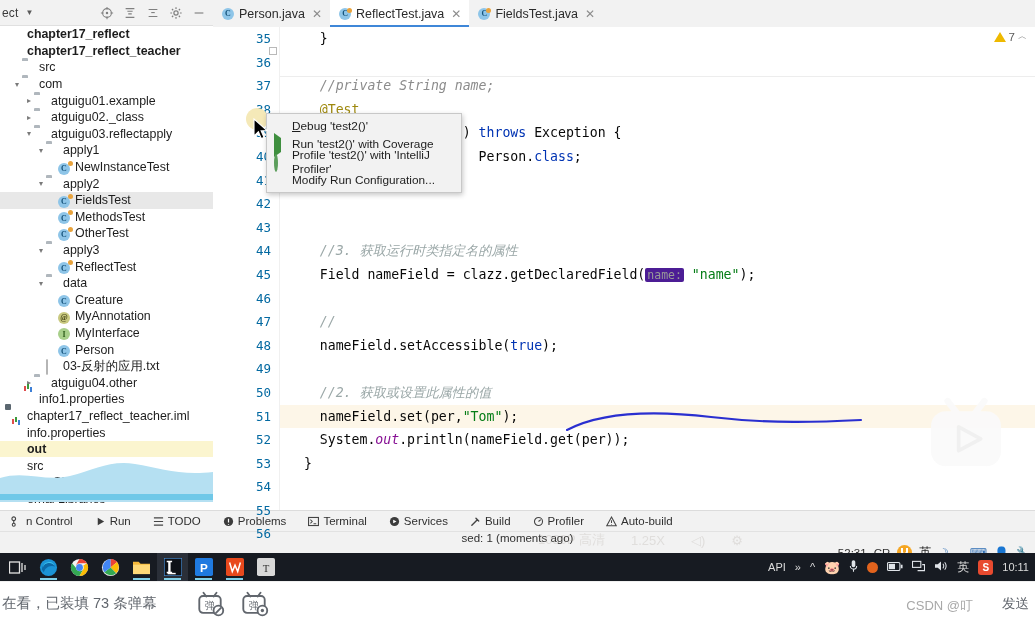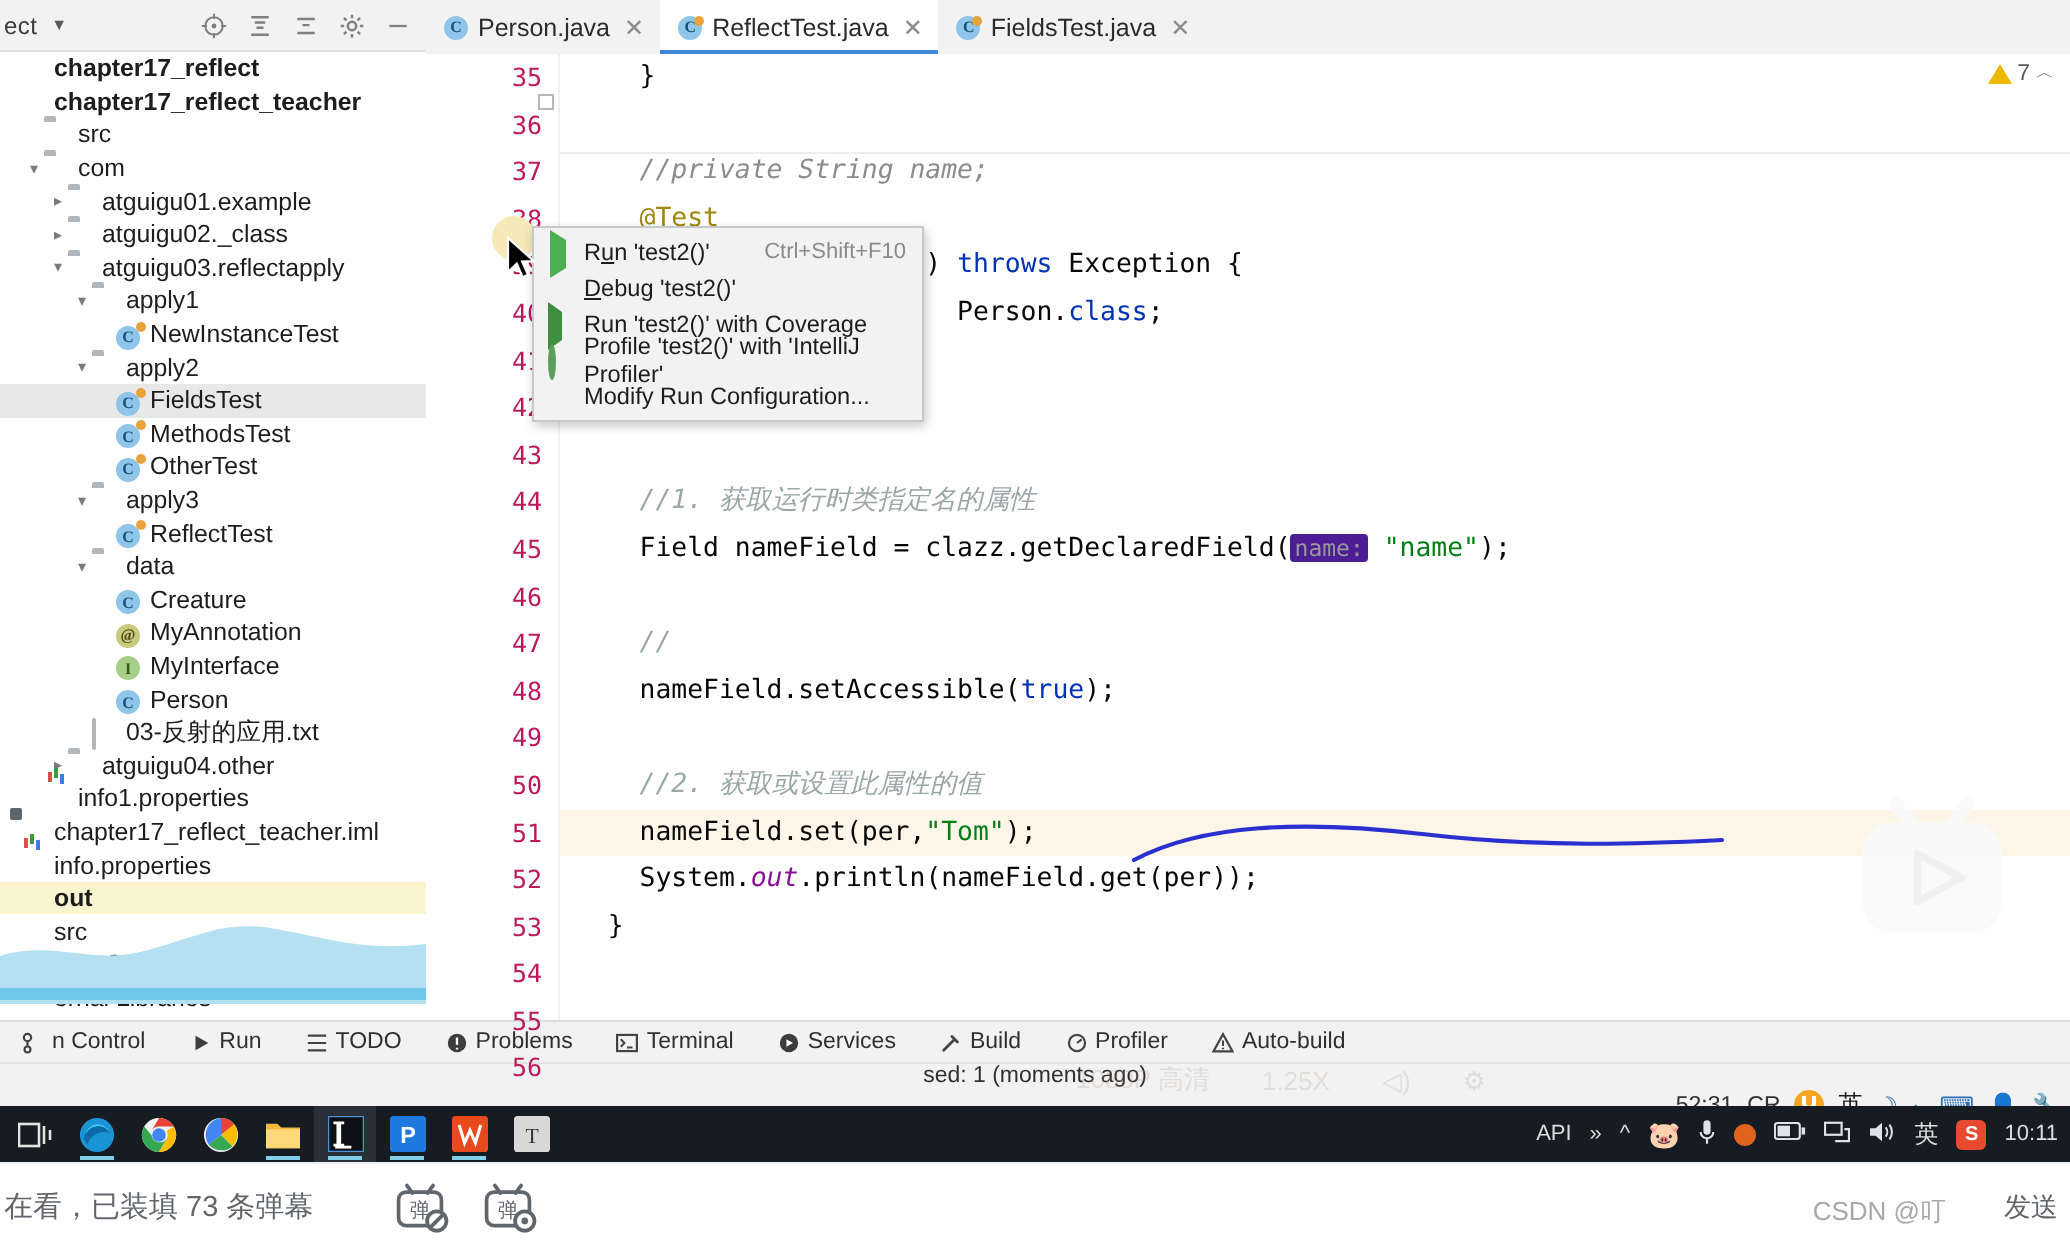--- a/index.html
+++ b/index.html
@@ -82,21 +82,21 @@
   .tabbar { position: absolute; left: 0; top: 0; width: 822px; height: 27px; background: #f2f2f2; display: flex; align-items: flex-end; }
   .tab { height: 27px; display: flex; align-items: center; gap: 5px; padding: 0 8px 0 9px; font-size: 12.5px; color: #2b2b2b; position: relative; }
   .tab.active { background: #ffffff; }
   .tab.active::after { content:""; position:absolute; left:0; bottom:0; width:100%; height:2px; background:#3f87d8; }
   .tab .tclose { color: #8c8c8c; font-size: 12px; margin-left: 2px; }
   .tabico { width: 12px; height: 12px; position: relative; }
 
   
   .gutter {
     position: absolute; left: 0; top: 27px; width: 67px; height: 483px;
-    background: #ffffff; color: #be185d; font-family: "DejaVu Sans Mono", monospace;
+    background: #ffffff; color: #0369a1; font-family: "DejaVu Sans Mono", monospace;
     font-size: 12.5px; text-align: right;
   }
   .gline { height: 23.6px; line-height: 23.6px; padding-right: 9px; }
   .gsep { position: absolute; left: 66px; top: 0; width: 1px; height: 483px; background: #f0f0f0; }
 
   
   .code {
     position: absolute; left: 67px; top: 27px; width: 755px; height: 483px;
     font-family: "DejaVu Sans Mono", monospace; font-size: 13.2px; color: #080808;
     overflow: hidden;
@@ -561,21 +561,21 @@
       <div class="code" id="code">
           <div class="cline">    }</div>
           <div class="cline">&nbsp;</div>
           <div class="cline">    <span class="cm">//private String name;</span></div>
           <div class="cline">    <span class="ann">@Test</span></div>
           <div class="cline">                     () <span class="kw">throws</span> Exception {</div>
           <div class="cline">                        Person.<span class="kw">class</span>;</div>
           <div class="cline">&nbsp;</div>
           <div class="cline">&nbsp;</div>
           <div class="cline">&nbsp;</div>
-          <div class="cline">    <span class="cmz">//1. 获取运行时类指定名的属性</span></div>
+          <div class="cline">    <span class="cmz">//3. 获取运行时类指定名的属性</span></div>
           <div class="cline">    Field nameField = clazz.getDeclaredField(<span class="phint">name:</span> <span class="str">"name"</span>);</div>
           <div class="cline">&nbsp;</div>
           <div class="cline">    <span class="cmz">//</span></div>
           <div class="cline">    nameField.setAccessible(<span class="kw">true</span>);</div>
           <div class="cline">&nbsp;</div>
           <div class="cline">    <span class="cmz">//2. 获取或设置此属性的值</span></div>
           <div class="cline hl">    nameField.set(per,<span class="str">"Tom"</span>);</div>
           <div class="cline">    System.<span class="fld">out</span>.println(nameField.get(per));</div>
           <div class="cline">  }</div>
           <div class="cline">&nbsp;</div>
@@ -588,25 +588,20 @@
       <div class="warnbox">
         <span class="wtri"></span>
         <span>7</span>
         <span style="font-size:9px;color:#888;">︿</span>
       </div>
     </div>
 
     <div class="runbub"></div>
 
     <div class="ctxmenu" id="ctxmenu">
-        <div class="mi">
-          <span class="mico"><span class="play-tri"></span></span>
-          <span>R<span class="und">u</span>n 'test2()'</span>
-          <span class="shortcut">Ctrl+Shift+F10</span>
-        </div>
         <div class="mi">
           <span class="mico"><span class="bug-ico"></span></span>
           <span><span class="und">D</span>ebug 'test2()'</span>
         </div>
         <div class="mi">
           <span class="mico"><span class="cov-ico"></span></span>
           <span>Run 'test2()' with Coverage</span>
         </div>
         <div class="mi">
           <span class="mico"><span class="prof-ico"></span></span>

